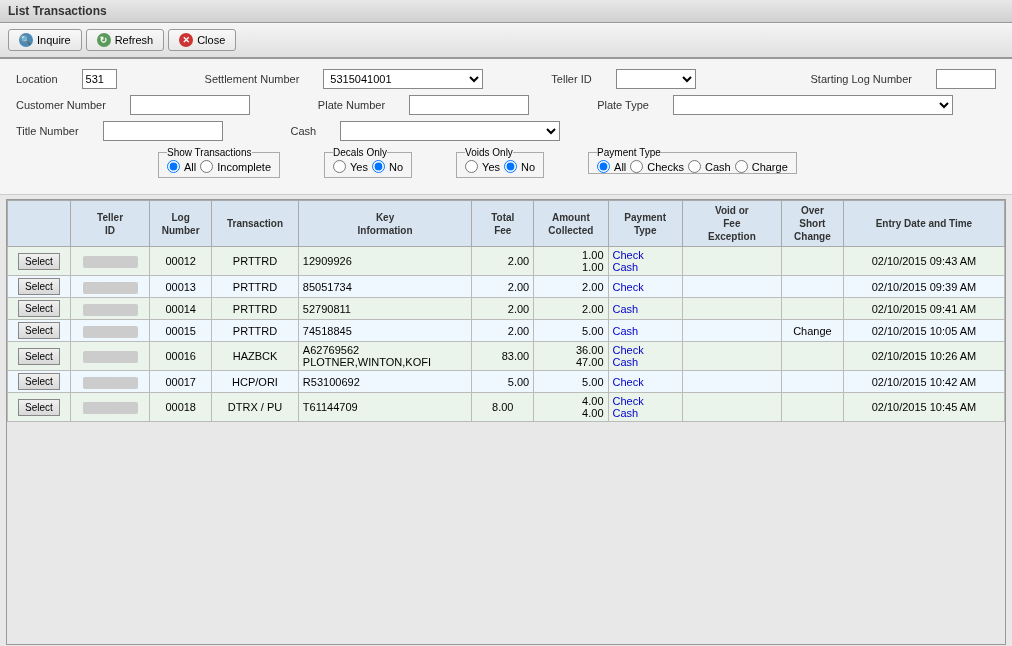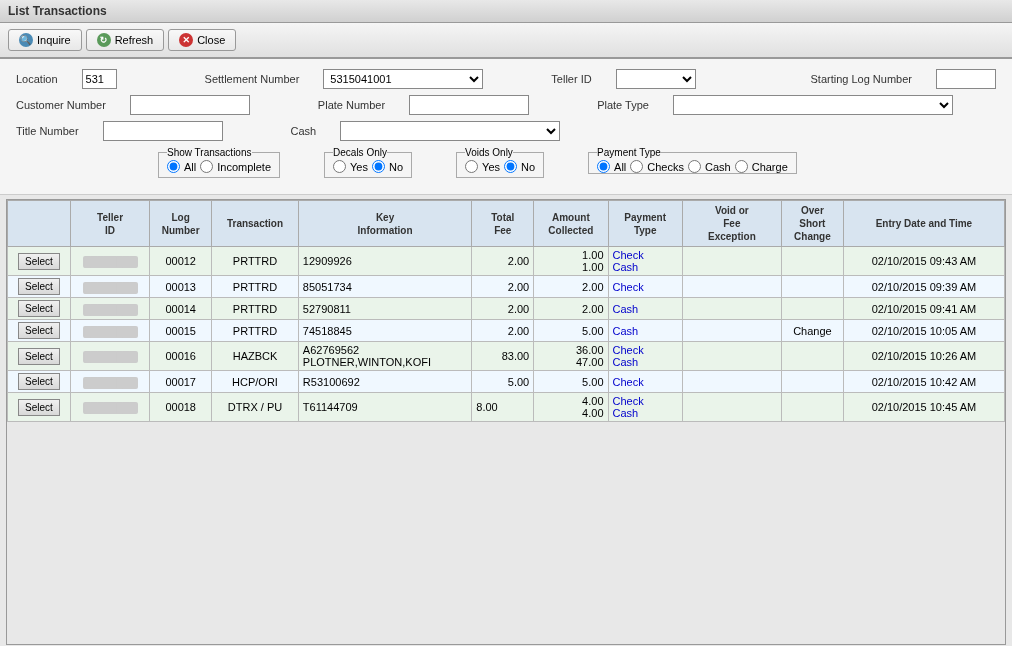--- a/index.html
+++ b/index.html
@@ -368,21 +368,21 @@
             <td style="text-align: center;"></td>
             <td style="text-align: center;"></td>
             <td style="text-align: center;">02/10/2015  10:42 AM</td>
           </tr>
           <tr style="background: rgb(234, 244, 234);">
             <td style="text-align: center;"><button class="select-btn">Select</button></td>
             <td style="text-align: center;"><span class="teller-blur">████████</span></td>
             <td style="text-align: center;">00018</td>
             <td style="text-align: center;">DTRX / PU</td>
             <td style="white-space: pre-line;">T61144709</td>
-            <td style="text-align: left;">8.00</td>
+            <td style="text-align: center;">8.00</td>
             <td style="text-align: right; white-space: pre-line;">4.00
 4.00</td>
             <td class="text-blue" style="white-space: pre-line;">Check
 Cash</td>
             <td style="text-align: center;"></td>
             <td style="text-align: center;"></td>
             <td style="text-align: center;">02/10/2015  10:45 AM</td>
           </tr>
         </tbody>
     </table>

